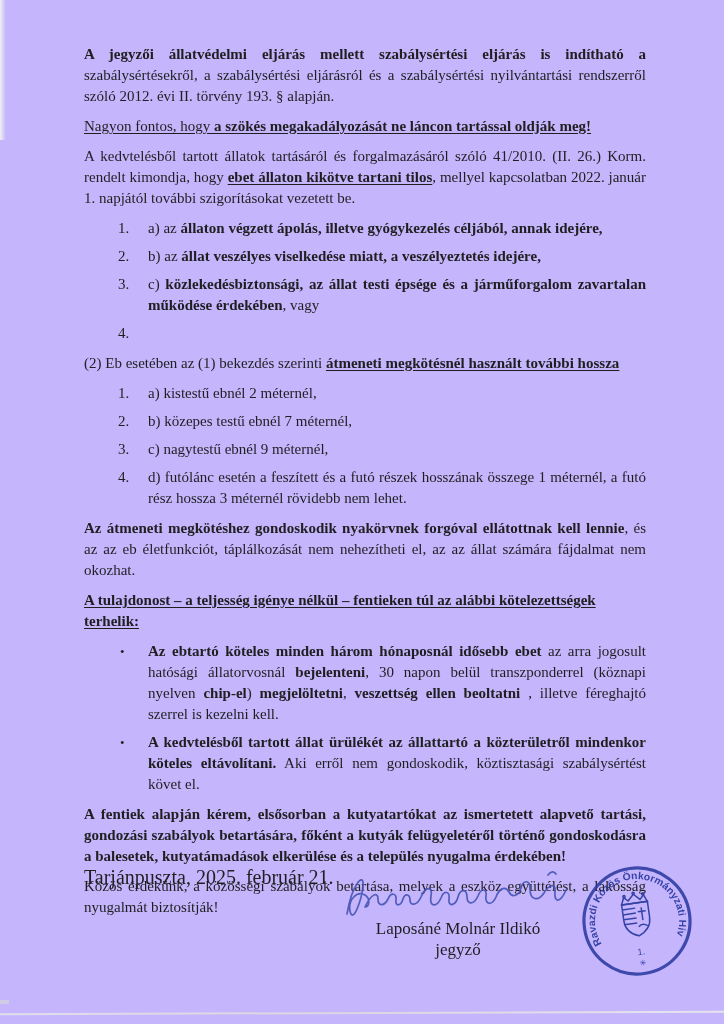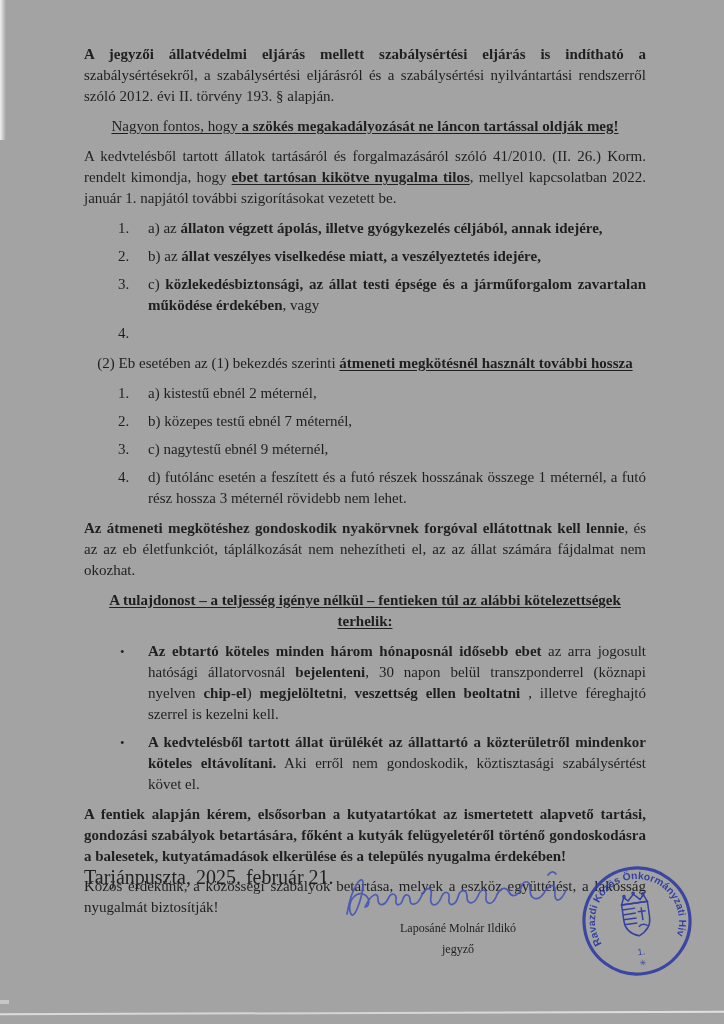--- a/index.html
+++ b/index.html
@@ -1,33 +1,33 @@
 <!DOCTYPE html>
 <html><head>
 <meta charset="utf-8">
 <style>
   html, body { margin: 0; padding: 0; background: #ffffff; }
   .page {
     position: relative;
     width: 724px;
     height: 1024px;
-    background: #a3a3a3;
+    background: #c4b5fd;
     overflow: hidden;
     font-family: "Liberation Serif", serif;
     color: #1f1f1f;
   }
   .content {
     position: absolute;
     left: 84px;
     top: 44px;
     width: 562px;
     font-size: 15px;
     line-height: 21px;
   }
-  .para { margin: 0 0 9px 0; text-align: center; }
+  .para { margin: 0 0 9px 0; }
   .just { text-align: justify; }
   .b { font-weight: bold; }
   .u { text-decoration: underline; text-underline-offset: 2px; }
   .list { margin: 0 0 9px 0; }
   .list-item { display: flex; margin: 0 0 7px 0; }
   .marker { flex: none; width: 30px; margin-left: 34px; }
   .ul-list .marker { width: 28px; margin-left: 36px; font-size: 13px; }
   .item-body { flex: 1 1 auto; }
 
   .date-line {
@@ -35,21 +35,21 @@
     left: 84px;
     top: 866px;
     font-size: 20px;
   }
   .sig-block {
     position: absolute;
     left: 336px;
     top: 868px;
     width: 244px;
     text-align: center;
-    font-size: 12px;
+    font-size: 17px;
     line-height: 21px;
   }
   .sig-svg { display: block; margin: 0 auto -8px auto; }
   .stamp-wrap {
     position: absolute;
     left: 576px;
     top: 860px;
     width: 122px;
     height: 122px;
     transform: rotate(-8deg);
@@ -72,21 +72,21 @@
 </style>
 </head>
 <body>
 
 <div class="page">
   <div class="scan-edge-left"></div>
 
   <div class="content">
       <p class="para just"><span class="b ">A jegyzői állatvédelmi eljárás mellett szabálysértési eljárás is indítható a </span><span class="">szabálysértésekről, a szabálysértési eljárásról és a szabálysértési nyilvántartási rendszerről szóló 2012. évi II. törvény 193. § alapján.</span></p>
       <p class="para"><span class="u">Nagyon fontos, hogy </span><span class="b u">a szökés megakadályozását ne láncon tartással oldják meg!</span></p>
-      <p class="para just"><span class="">A kedvtelésből tartott állatok tartásáról és forgalmazásáról szóló 41/2010. (II. 26.) Korm. rendelt kimondja, hogy </span><span class="b u">ebet tartósan kikötve nyugalma tilos</span><span class="">, mellyel kapcsolatban 2022. január 1. napjától további szigorításokat vezetett be.</span></p>
+      <p class="para just"><span class="">A kedvtelésből tartott állatok tartásáról és forgalmazásáról szóló 41/2010. (II. 26.) Korm. rendelt kimondja, hogy </span><span class="b u">ebet állaton kikötve tartani tilos</span><span class="">, mellyel kapcsolatban 2022. január 1. napjától további szigorításokat vezetett be.</span></p>
       <div class="list ol-list">
         <div class="list-item">
           <span class="marker">1.</span>
           <span class="item-body"><span class="">a) az </span><span class="b ">állaton végzett ápolás, illetve gyógykezelés céljából, annak idejére,</span></span>
         </div>
         <div class="list-item">
           <span class="marker">2.</span>
           <span class="item-body"><span class="">b) az </span><span class="b ">állat veszélyes viselkedése miatt, a veszélyeztetés idejére,</span></span>
         </div>
         <div class="list-item">

